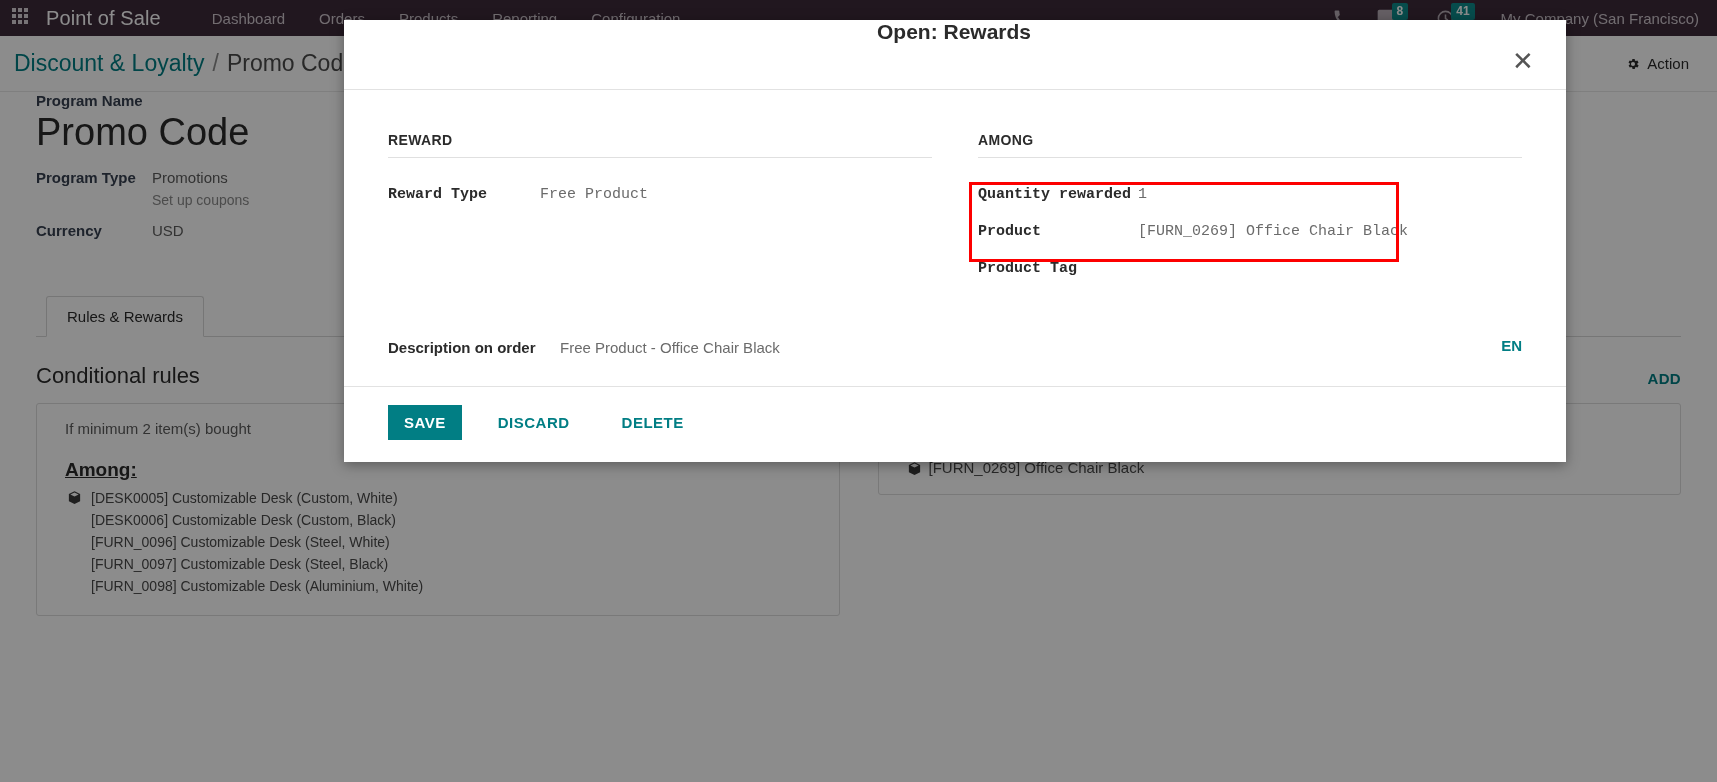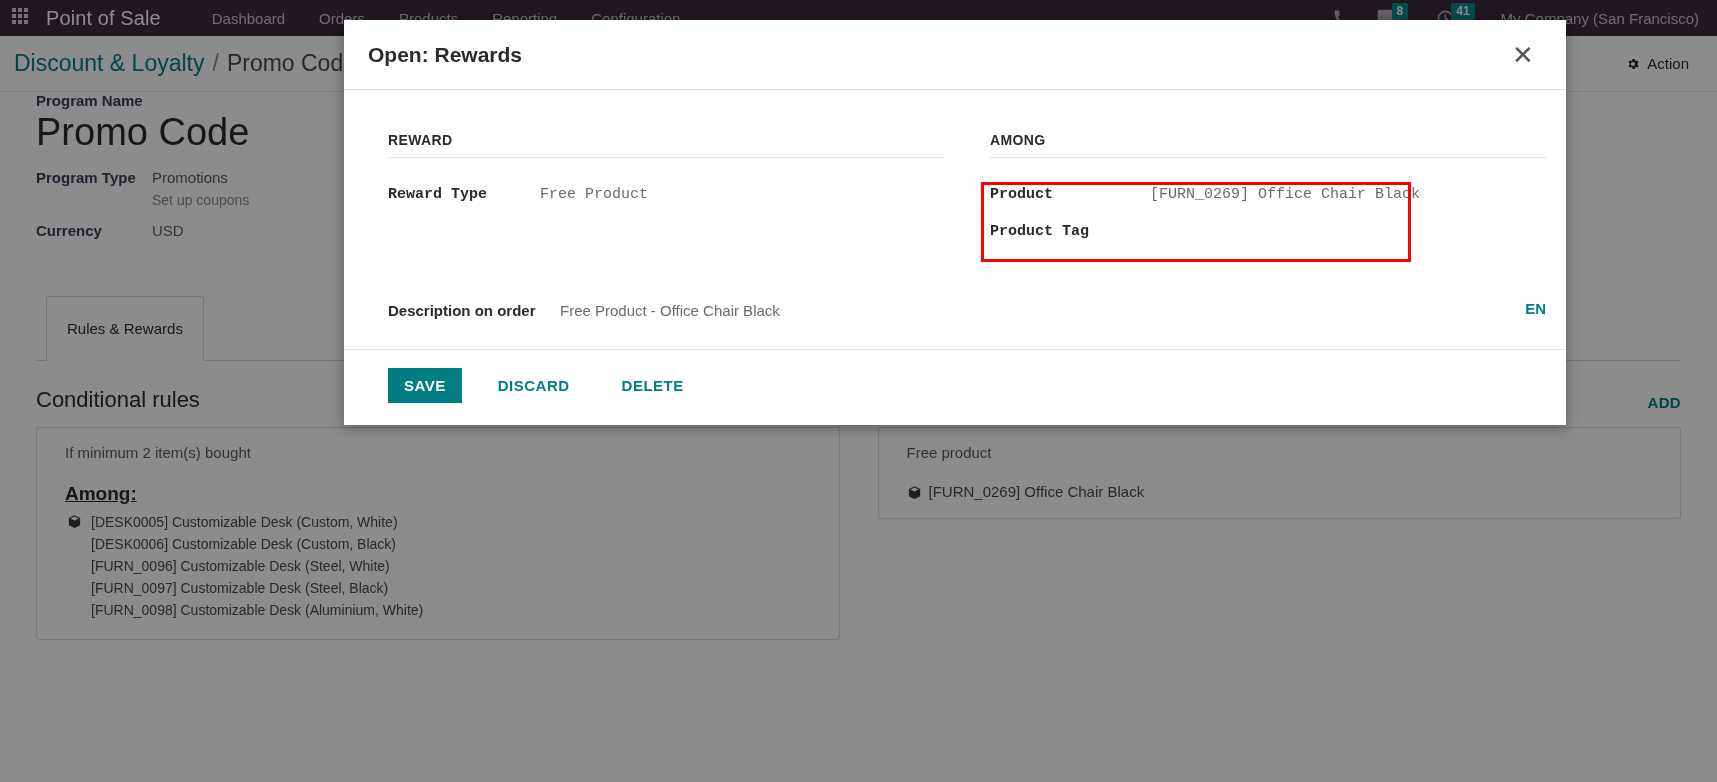--- a/index.html
+++ b/index.html
@@ -73,21 +73,21 @@
     font-size: 15px; font-weight: bold; color: #374151;
     width: 116px; flex: none;
   }
   .fvalue { font-size: 15px; color: #5c5c5c; }
   .prog-name-label { font-size: 15px; font-weight: bold; color: #374151; margin-bottom: 2px; }
   .prog-name-value { font-size: 38px; color: #2b2b2b; line-height: 1.15; margin-bottom: 14px; }
   .f-hint { font-size: 14px; color: #8a8a8a; margin-left: 116px; margin-bottom: 14px; }
 
   .tabs { margin-top: 56px; border-bottom: 1px solid #d7d7d7; display: flex; padding-left: 10px; }
   .tab {
-    font-size: 15px; color: #2b2b2b; padding: 23px 20px;
+    font-size: 15px; color: #2b2b2b; padding: 11px 20px;
     border: 1px solid #d7d7d7; border-bottom: 1px solid #fff;
     border-radius: 3px 3px 0 0; background: #fff;
     position: relative; top: 1px; cursor: pointer;
   }
 
   .two-col { display: flex; gap: 38px; padding-top: 26px; }
   .col { flex: 1 1 0; min-width: 0; }
   .col-head { display: flex; align-items: flex-end; }
   .col-title { font-size: 22px; color: #2b2b2b; }
   .add-link {
@@ -129,29 +129,30 @@
     position: absolute; z-index: 60;
     left: 344px; top: 20px; width: 1222px;
     background: #fff;
     box-shadow: 0 3px 12px rgba(0,0,0,.35);
     display: flex; flex-direction: column;
   }
   .modal-header {
     height: 70px; display: flex; align-items: center;
     padding: 0 26px 0 24px;
     border-bottom: 1px solid #e2e2e2;
+    flex-direction: column;
   }
   .modal-title { font-size: 21px; font-weight: bold; color: #2b2b2b; }
   .modal-close {
     margin-left: auto; width: 34px; height: 34px;
     display: flex; align-items: center; justify-content: center;
     cursor: pointer; background: none; border: none; color: #555;
     font-size: 26px; line-height: 1; font-family: inherit; font-weight: 300;
   }
-  .modal-body { padding: 42px 20px 30px 44px; }
+  .modal-body { padding: 42px 44px 30px 44px; }
   .m-cols { display: flex; gap: 46px; }
   .m-col { flex: 1 1 0; min-width: 0; position: relative; }
   .sect-title {
     font-size: 14px; font-weight: bold; color: #2b2b2b; letter-spacing: .4px;
     padding-bottom: 9px; border-bottom: 1px solid #e0e0e0;
     margin-bottom: 28px;
   }
   .m-row { display: flex; align-items: baseline; margin-bottom: 20px; font-family: Liberation Mono, monospace; }
   .m-label { font-size: 15px; font-weight: bold; color: #2b2b2b; width: 152px; flex: none; }
   .m-label.wide { width: 160px; }
@@ -322,20 +323,24 @@
         <div class="m-row">
           <div class="m-label">Reward Type</div>
           <div class="m-value">Free Product</div>
         </div>
       </div>
 
       <div class="m-col">
         <div class="sect-title">AMONG</div>
         <div class="hl-box"></div>
         <div class="m-row">
+          <div class="m-label wide">Quantity rewarded</div>
+          <div class="m-value">1</div>
+        </div>
+        <div class="m-row">
           <div class="m-label wide">Product</div>
           <div class="m-value link">[FURN_0269] Office Chair Black</div>
         </div>
         <div class="m-row">
           <div class="m-label wide">Product Tag</div>
           <div class="m-value"></div>
         </div>
       </div>
     </div>
 

